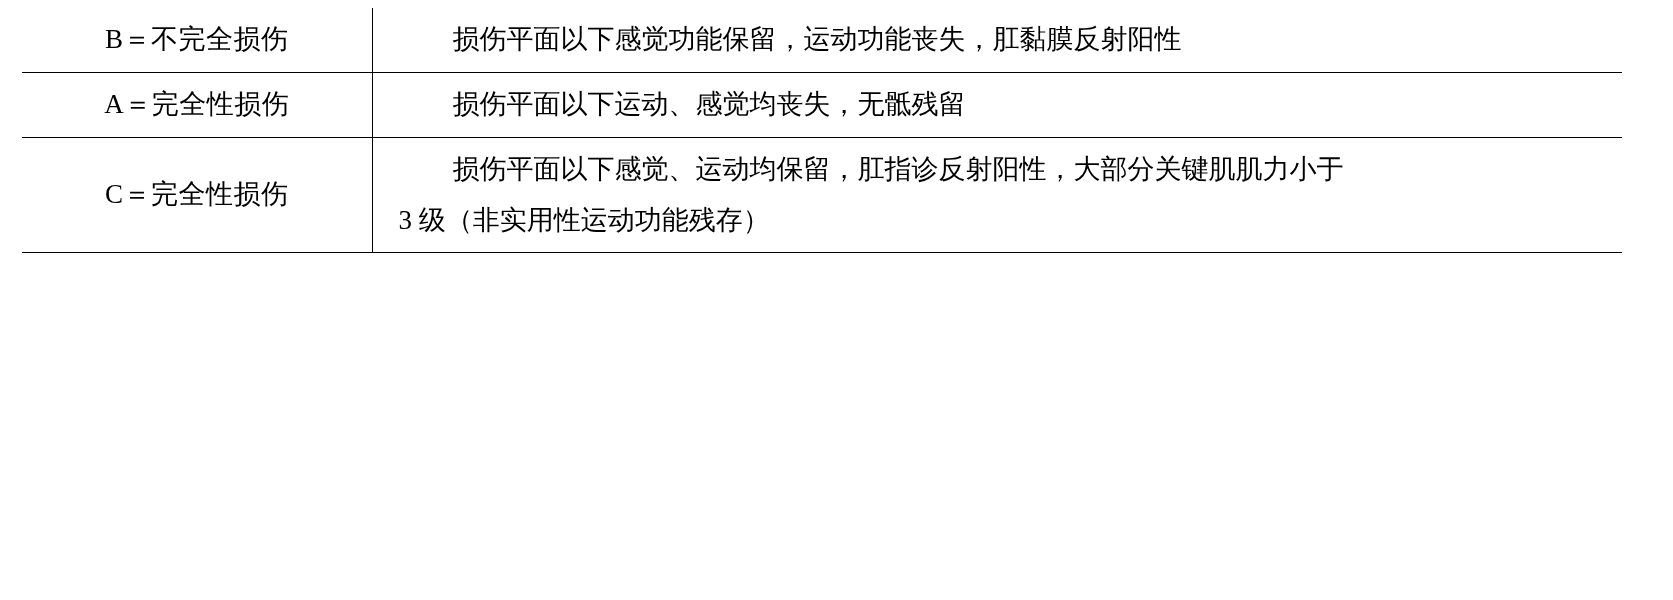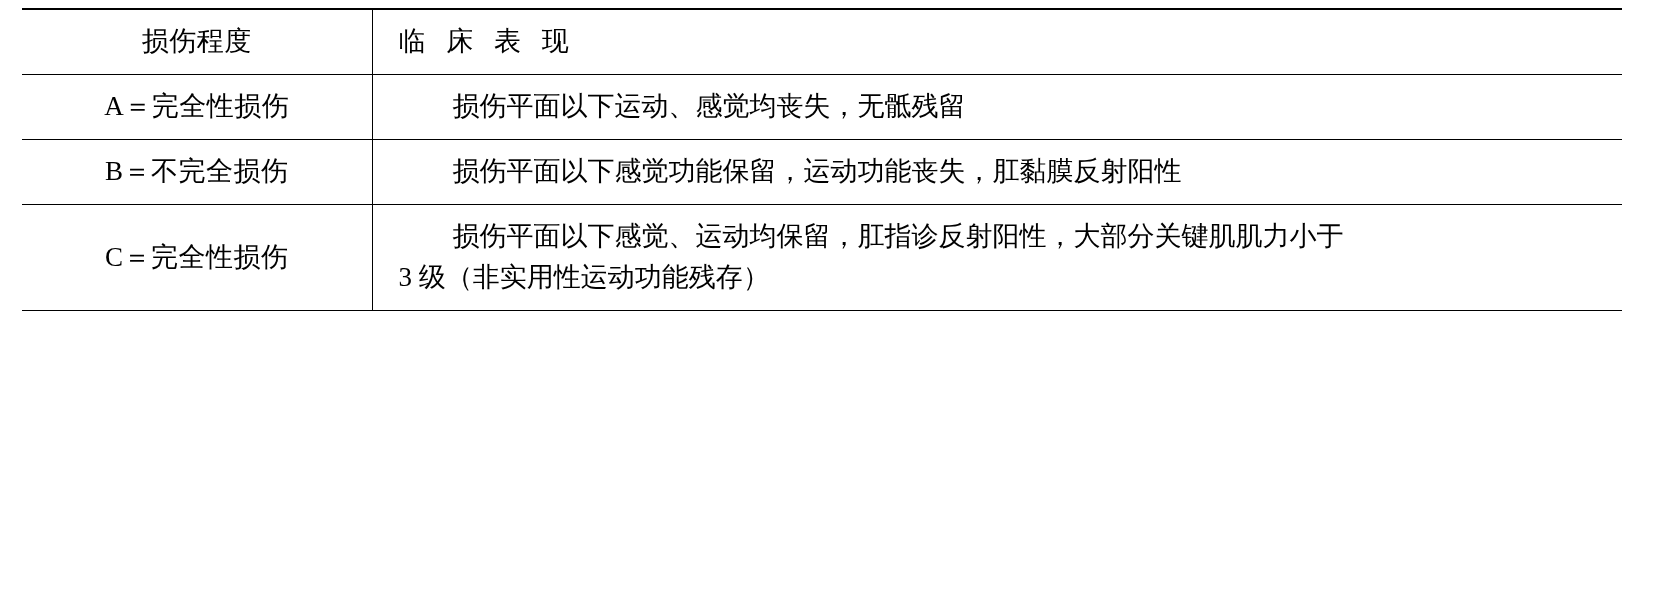--- a/index.html
+++ b/index.html
@@ -65,48 +65,45 @@
     text-align: center;
     letter-spacing: 7px;
     padding-left: 6px;
   }
   .desc p {
     margin: 0;
     text-indent: 2em;
   }
   .desc p + p {
     text-indent: 0;
+    margin-top: 9px;
   }
 </style>
 </head>
 <body>
 
 <div class="sheet">
   <table class="asia-table">
     <colgroup>
       <col class="c-grade">
       <col class="c-desc">
     </colgroup>
     <tbody>
-      <tr class="head-row">
-        <td class="grade">损伤程度</td>
-        <td class="desc">临 床 表 现</td>
+
+      <tr class="body-row">
+        <td class="grade">B＝不完全损伤</td>
+        <td class="desc">
+          <p>损伤平面以下感觉功能保留，运动功能丧失，肛黏膜反射阳性</p>
+        </td>
       </tr>
 
       <tr class="body-row">
         <td class="grade">A＝完全性损伤</td>
         <td class="desc">
           <p>损伤平面以下运动、感觉均丧失，无骶残留</p>
-        </td>
-      </tr>
-
-      <tr class="body-row">
-        <td class="grade">B＝不完全损伤</td>
-        <td class="desc">
-          <p>损伤平面以下感觉功能保留，运动功能丧失，肛黏膜反射阳性</p>
         </td>
       </tr>
 
       <tr class="body-row">
         <td class="grade">C＝完全性损伤</td>
         <td class="desc">
           <p>损伤平面以下感觉、运动均保留，肛指诊反射阳性，大部分关键肌肌力小于</p>
           <p>3 级（非实用性运动功能残存）</p>
         </td>
       </tr>

